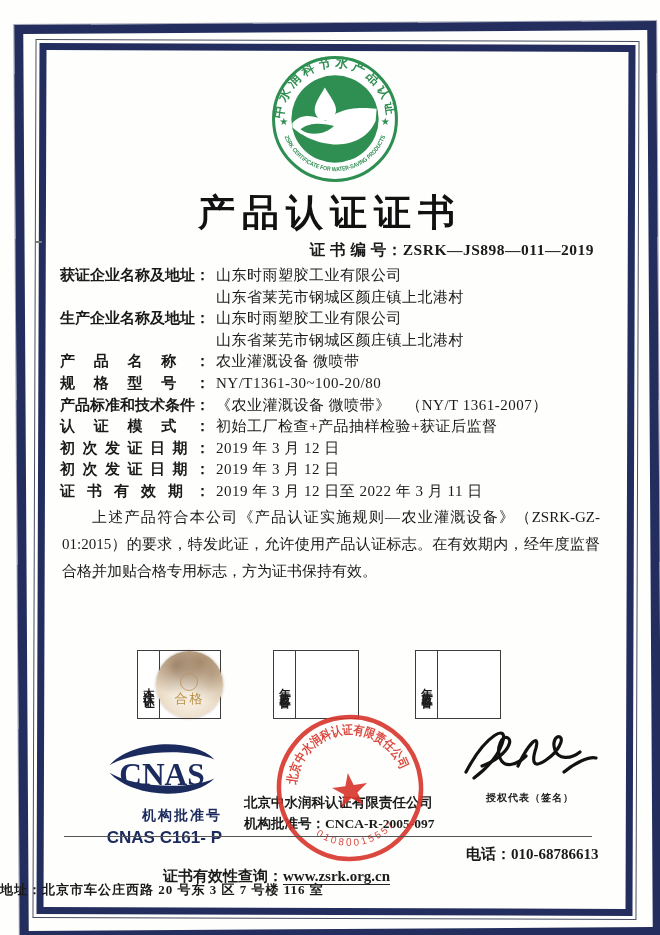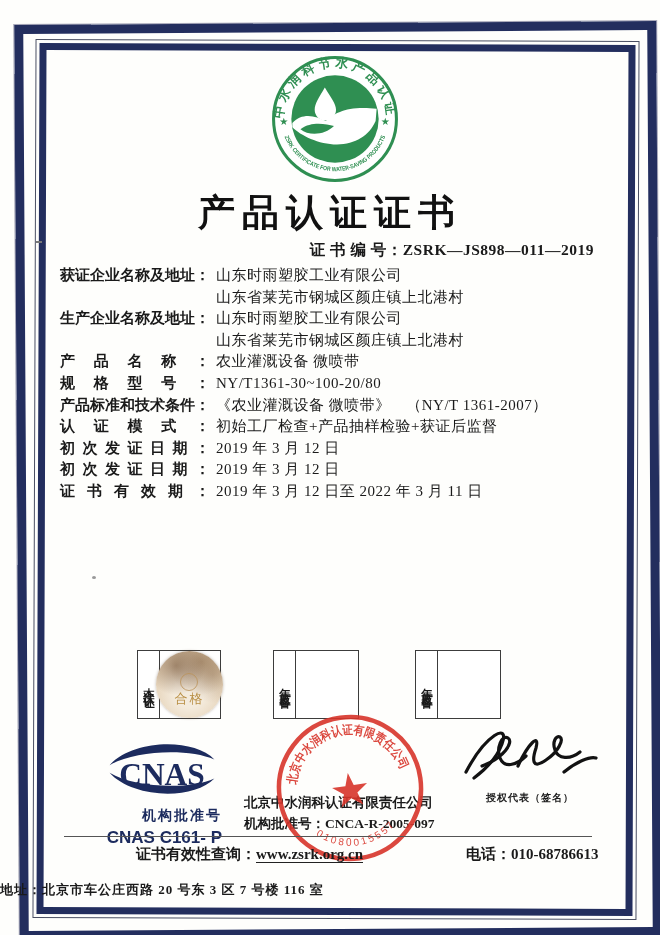--- a/index.html
+++ b/index.html
@@ -75,21 +75,21 @@
   
   .cnas { position:absolute; left:96px; top:737px; width:126px; text-align:right; color:#1c2b5e; }
   .cnas .l1 { font-size:14px; font-weight:700; margin-top:2px; letter-spacing:2px; }
   .cnas .l2 { font-family:"Liberation Sans", sans-serif; font-size:17px; font-weight:700; margin-top:3px; }
   .orgblock { position:absolute; left:244px; top:792px; font-size:13.5px; font-weight:700; line-height:21px; white-space:nowrap; }
   .stamp { position:absolute; left:272px; top:710px; width:156px; height:156px; opacity:.9; }
   .sig { position:absolute; left:452px; top:714px; width:152px; height:76px; }
   .siglabel { position:absolute; left:466px; top:791px; font-size:10px; font-weight:600; letter-spacing:1px;margin-left:20px; }
   .rule { position:absolute; left:64px; top:836px; width:528px; border-top:1.8px solid #555; }
   .query { position:absolute; left:0; top:845px; width:660px; font-size:15px; font-weight:700; }
-  .qleft { position:absolute; left:136px; white-space:nowrap; }
+  .qleft { position:absolute; left:163px; white-space:nowrap;margin-top:22px; }
   .qurl { border-bottom:1.5px solid #222; font-family:"Liberation Serif", serif; }
   .qright { position:absolute; left:466px; white-space:nowrap; }
   .address { position:absolute; left:0; top:881px; width:660px; text-align:left; font-size:13px; font-weight:700; letter-spacing:1px; }
   .speck1 { position:absolute; left:36px; top:241px; width:6px; height:2px; background:#777; }
   .speck2 { position:absolute; left:92px; top:576px; width:4px; height:3px; background:#999; border-radius:50%; }
 </style>
 </head>
 <body>
 
 <div class="page">
@@ -133,20 +133,21 @@
     <div class="frow"><span class="flabel"></span><span class="fvalue">山东省莱芜市钢城区颜庄镇上北港村</span></div>
     <div class="frow"><span class="flabel">产品名称：</span><span class="fvalue">农业灌溉设备 微喷带</span></div>
     <div class="frow"><span class="flabel">规格型号：</span><span class="fvalue">NY/T1361-30~100-20/80</span></div>
     <div class="frow"><span class="flabel">产品标准和技术条件：</span><span class="fvalue">《农业灌溉设备 微喷带》　（NY/T 1361-2007）</span></div>
     <div class="frow"><span class="flabel">认证模式：</span><span class="fvalue">初始工厂检查+产品抽样检验+获证后监督</span></div>
     <div class="frow"><span class="flabel">初次发证日期：</span><span class="fvalue">2019 年 3 月 12 日</span></div>
     <div class="frow"><span class="flabel">初次发证日期：</span><span class="fvalue">2019 年 3 月 12 日</span></div>
     <div class="frow"><span class="flabel">证书有效期：</span><span class="fvalue">2019 年 3 月 12 日至 2022 年 3 月 11 日</span></div>
   </div>
 
+  <div class="statement">上述产品符合本公司《产品认证实施规则—农业灌溉设备》（ZSRK-GZ- 01:2015）的要求，特发此证，允许使用产品认证标志。在有效期内，经年度监督合格并加贴合格专用标志，方为证书保持有效。</div>
 
   <div class="sbox box1">
     <div class="strip">
         <span class="vlabel">本次认证</span>
       </div>
   </div>
   <div class="sticker">
     <div class="ring"></div>
     <div class="ok">合格</div>
   </div>

